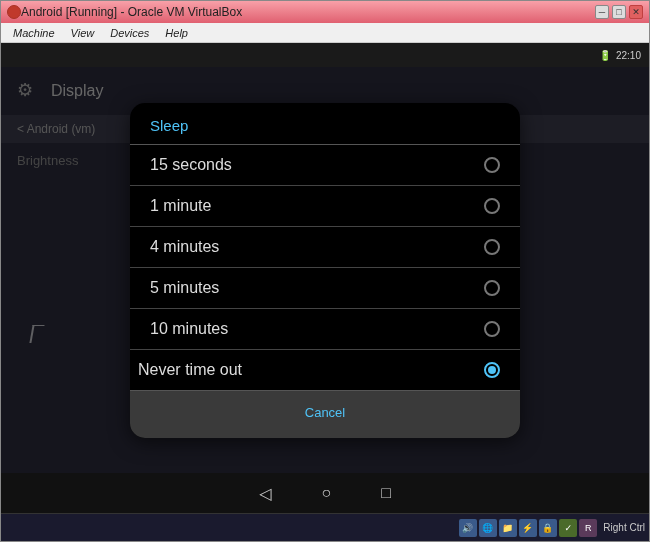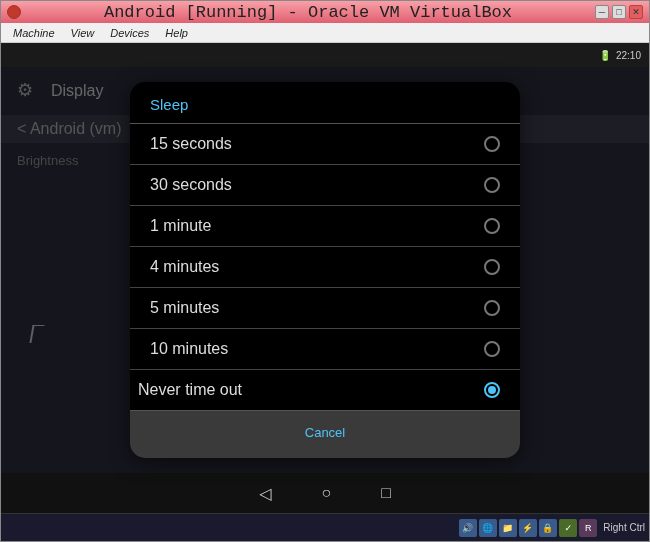--- a/index.html
+++ b/index.html
@@ -33,25 +33,23 @@
     .titlebar-icon {
       width: 14px;
       height: 14px;
       background: #c0392b;
       border-radius: 50%;
       border: 1px solid #a93226;
       flex-shrink: 0;
     }
 
     .titlebar-title {
-      font-size: 17px;
+      font-size: 12px;
       color: #222;
       flex: 1;
-      text-align: center;
-      font-family: Liberation Mono, monospace;
     }
 
     .titlebar-buttons {
       display: flex;
       gap: 3px;
     }
 
     .titlebar-btn {
       width: 14px;
       height: 14px;
@@ -153,21 +151,21 @@
       width: 100%;
       background: #3a3a4a;
       padding: 4px 16px;
       display: flex;
       align-items: center;
       height: 28px;
     }
 
     .breadcrumb-text {
       color: #aaa;
-      font-size: 16px;
+      font-size: 12px;
     }
 
     
     .dialog-overlay {
       position: absolute;
       top: 0; left: 0; right: 0; bottom: 0;
       background: rgba(0,0,0,0.5);
       display: flex;
       align-items: center;
       justify-content: center;
@@ -368,24 +366,20 @@
       <div class="bg-brightness">Brightness</div>
 
       <div class="dialog-overlay">
         <div class="dialog">
 
           <div class="dialog-title">Sleep</div>
 
           <div class="dialog-options">
             <div class="dialog-option">
               <span class="option-label">15 seconds</span>
-              <div class="radio-circle"></div>
-            </div>
-            <div class="dialog-option">
-              <span class="option-label">30 seconds</span>
               <div class="radio-circle"></div>
             </div>
             <div class="dialog-option">
               <span class="option-label">1 minute</span>
               <div class="radio-circle"></div>
             </div>
             <div class="dialog-option">
               <span class="option-label">4 minutes</span>
               <div class="radio-circle"></div>
             </div>

